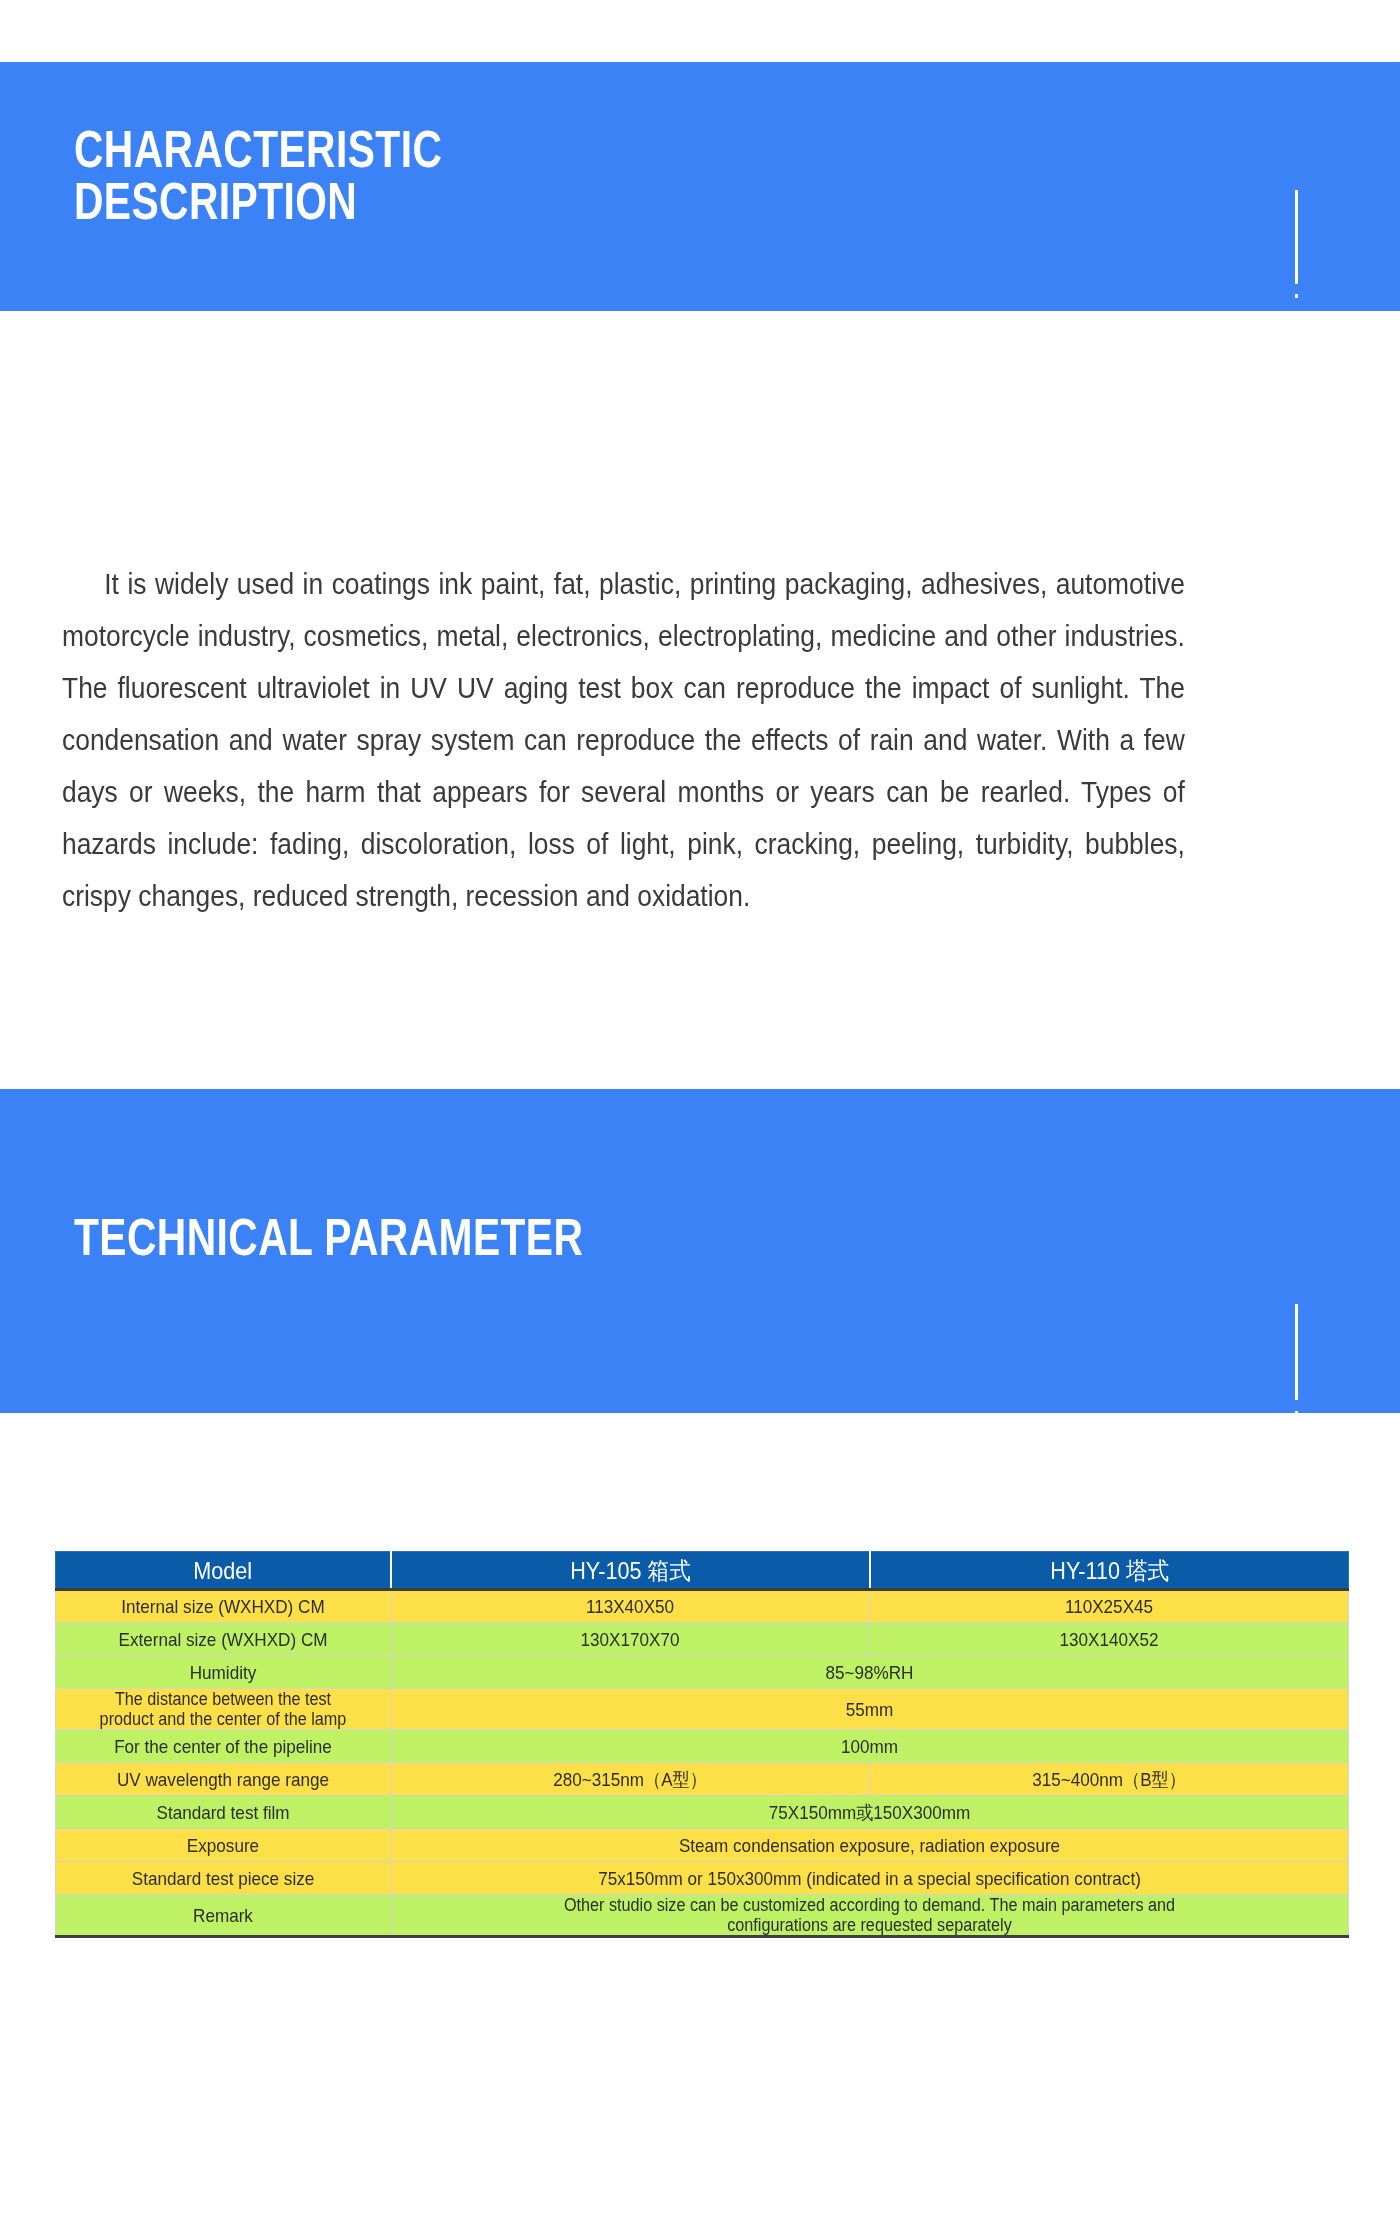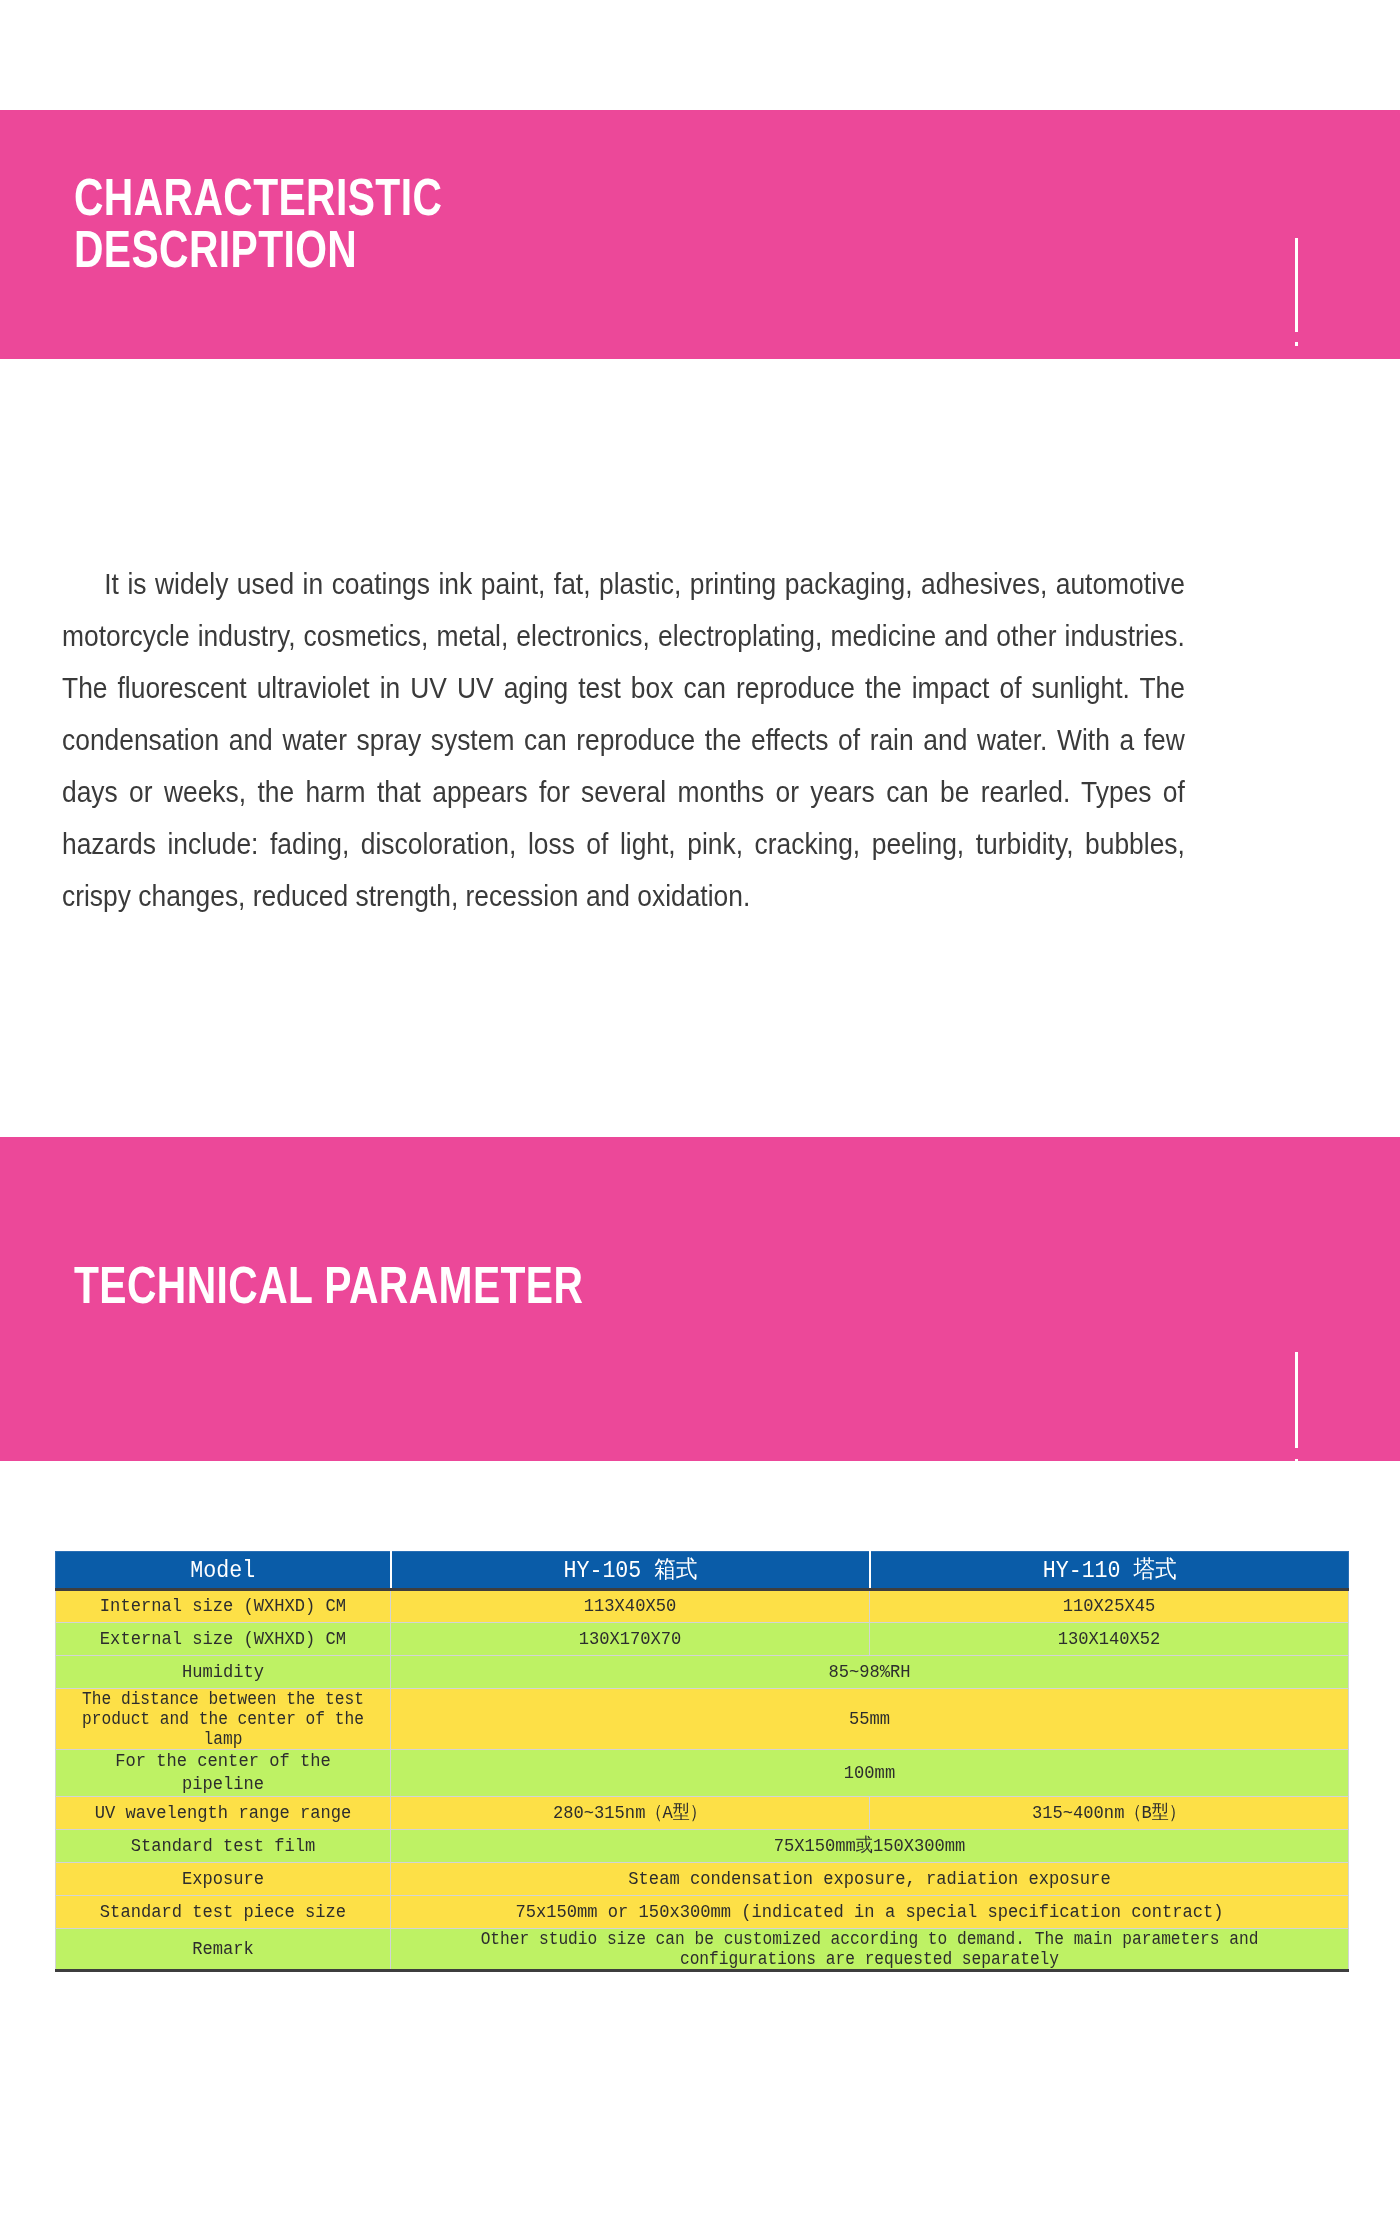--- a/index.html
+++ b/index.html
@@ -13,23 +13,22 @@
     position: relative;
     font-family: "Liberation Sans", sans-serif;
     overflow: hidden;
   }
 
   
   .banner {
     position: absolute;
     left: 0;
     width: 1400px;
-    background: #ec4899;
+    background: #3b82f6;
     box-sizing: border-box;
-    margin-top: 48px;
   }
   .banner-1 { top: 62px;   height: 249px; }
   .banner-2 { top: 1089px; height: 324px; }
 
   .banner-title {
     position: absolute;
     left: 74px;
     color: #ffffff;
     font-family: "Liberation Sans", sans-serif;
     font-weight: bold;
@@ -86,21 +85,21 @@
   .spec-table-wrap {
     position: absolute;
     left: 55px;
     top: 1551px;
     width: 1293px;
   }
   table.spec-table {
     border-collapse: collapse;
     width: 1293px;
     table-layout: fixed;
-    font-family: Liberation Mono, monospace;
+    font-family: Liberation Sans, sans-serif;
   }
   table.spec-table col.c-label { width: 335px; }
   table.spec-table col.c-a     { width: 479px; }
   table.spec-table col.c-b     { width: 479px; }
 
   table.spec-table th,
   table.spec-table td {
     border: 1px solid #d2d4d6;
     padding: 0 6px;
     text-align: center;

